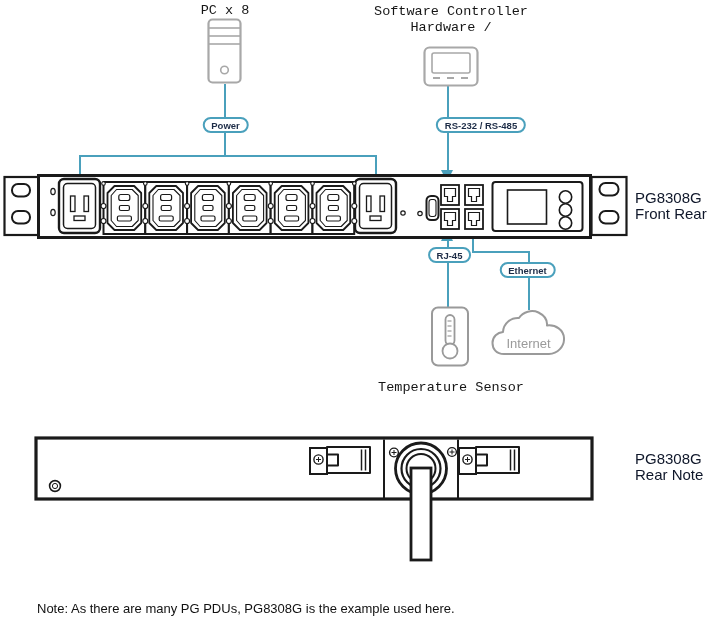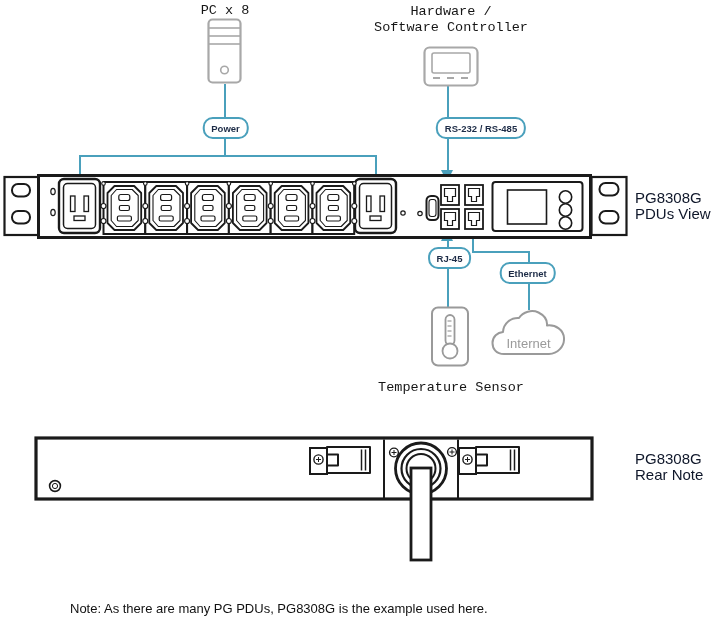--- a/index.html
+++ b/index.html
@@ -1,39 +1,39 @@
 <!DOCTYPE html>
 <html><head>
 <meta charset="utf-8">
 <style>
   html,body{margin:0;padding:0;background:#fff;}
   body{width:720px;height:619px;position:relative;font-family:"Liberation Sans",sans-serif;overflow:hidden;}
   .abs{position:absolute;}
   .line{position:absolute;background:#4aa0bc;z-index:1;}
   .tag{
     position:absolute;z-index:3;display:inline-flex;align-items:center;justify-content:center;
-    height:22px;padding:0 7px;box-sizing:border-box;border:2px solid #4aa0bc;border-radius:10px;
+    height:16px;padding:0 7px;box-sizing:border-box;border:2px solid #4aa0bc;border-radius:10px;
     background:#fff;font-weight:bold;font-size:9.5px;color:#1d2c47;white-space:nowrap;
     transform:translateX(-50%);
   }
   .caption{position:absolute;color:#151515;font-size:13.5px;text-align:center;transform:translateX(-50%);line-height:16px;z-index:2;font-family:Liberation Mono, monospace;}
   .viewlabel{position:absolute;color:#0f172a;font-size:15px;line-height:16px;z-index:2;}
   .arrow-down{position:absolute;width:0;height:0;border-left:6.5px solid transparent;border-right:6.5px solid transparent;border-top:12px solid #4aa0bc;z-index:1;}
   .arrow-up{position:absolute;width:0;height:0;border-left:6.5px solid transparent;border-right:6.5px solid transparent;border-bottom:12px solid #4aa0bc;z-index:1;}
-  .note{position:absolute;font-size:13px;color:#111;z-index:2;margin-left:33px;}
+  .note{position:absolute;font-size:13px;color:#111;z-index:2;}
   svg{position:absolute;z-index:2;}
   svg *{vector-effect:none;}
 </style>
 </head>
 <body>
 
 <div class="caption" style="left:225px;top:3px;">PC x 8</div>
 <div class="caption" style="left:451px;top:4px;">
+  <div>Software Controller</div>
   <div>Hardware /</div>
-  <div>Software Controller</div>
 </div>
 
 <svg class="abs" style="left:207px;top:18px;" width="35" height="66" viewBox="0 0 35 66">
   <rect x="1.5" y="1.5" width="32" height="63" rx="4" fill="#fff" stroke="#a8a8a8" stroke-width="2.2"></rect>
   <line x1="2" y1="10" x2="33" y2="10" stroke="#a8a8a8" stroke-width="1.6"></line>
   <line x1="2" y1="18" x2="33" y2="18" stroke="#a8a8a8" stroke-width="1.6"></line>
   <line x1="2" y1="26" x2="33" y2="26" stroke="#a8a8a8" stroke-width="1.6"></line>
   <circle cx="17.5" cy="52" r="3.8" fill="#fff" stroke="#a8a8a8" stroke-width="1.6"></circle>
 </svg>
 
@@ -170,21 +170,21 @@
   </g>
   <g>
     <circle cx="565.5" cy="27" r="6.2" fill="#fff" stroke="#1a1a1a" stroke-width="1.6"></circle>
     <circle cx="565.5" cy="40" r="6.2" fill="#fff" stroke="#1a1a1a" stroke-width="1.6"></circle>
     <circle cx="565.5" cy="53" r="6.2" fill="#fff" stroke="#1a1a1a" stroke-width="1.6"></circle>
   </g>
 </svg>
 
 <div class="viewlabel" style="left:635px;top:190px;">
   <div>PG8308G</div>
-  <div>PDUs View</div>
+  <div>Front Rear</div>
 </div>
 
 <svg class="abs" style="left:430px;top:306px;" width="40" height="62" viewBox="0 0 40 62">
   <rect x="2" y="1.5" width="36" height="58" rx="6" fill="#fff" stroke="#9a9a9a" stroke-width="2"></rect>
   <rect x="15.5" y="9" width="9" height="30" rx="4.5" fill="#fff" stroke="#9a9a9a" stroke-width="1.8"></rect>
   <line x1="17.5" y1="15" x2="21.5" y2="15" stroke="#9a9a9a" stroke-width="1.2"></line>
   <line x1="17.5" y1="20" x2="21.5" y2="20" stroke="#9a9a9a" stroke-width="1.2"></line>
   <line x1="17.5" y1="25" x2="21.5" y2="25" stroke="#9a9a9a" stroke-width="1.2"></line>
   <line x1="17.5" y1="30" x2="21.5" y2="30" stroke="#9a9a9a" stroke-width="1.2"></line>
   <circle cx="20" cy="45" r="7.5" fill="#fff" stroke="#9a9a9a" stroke-width="1.8"></circle>

